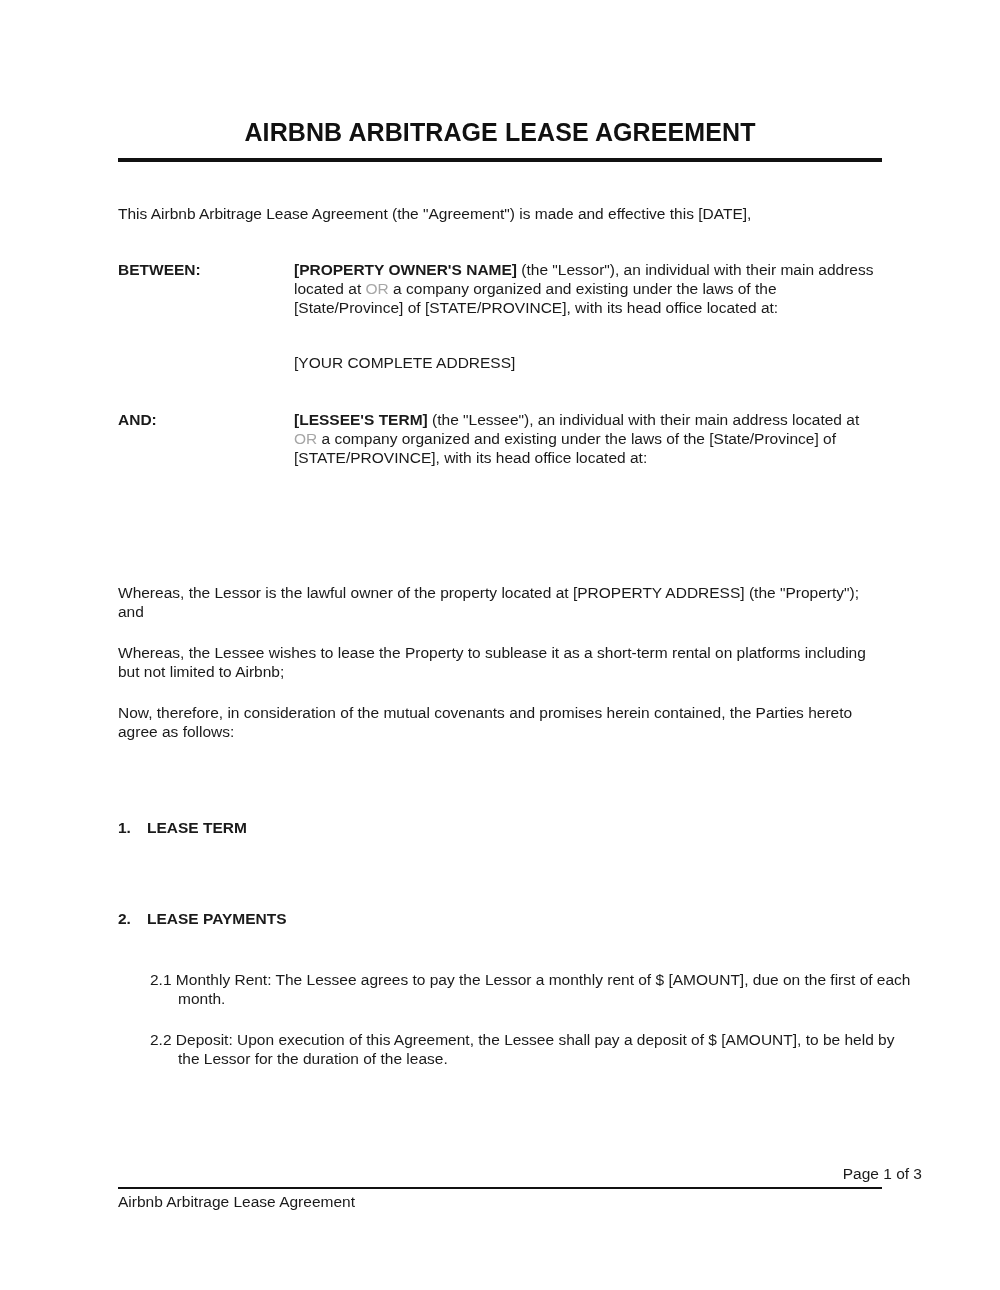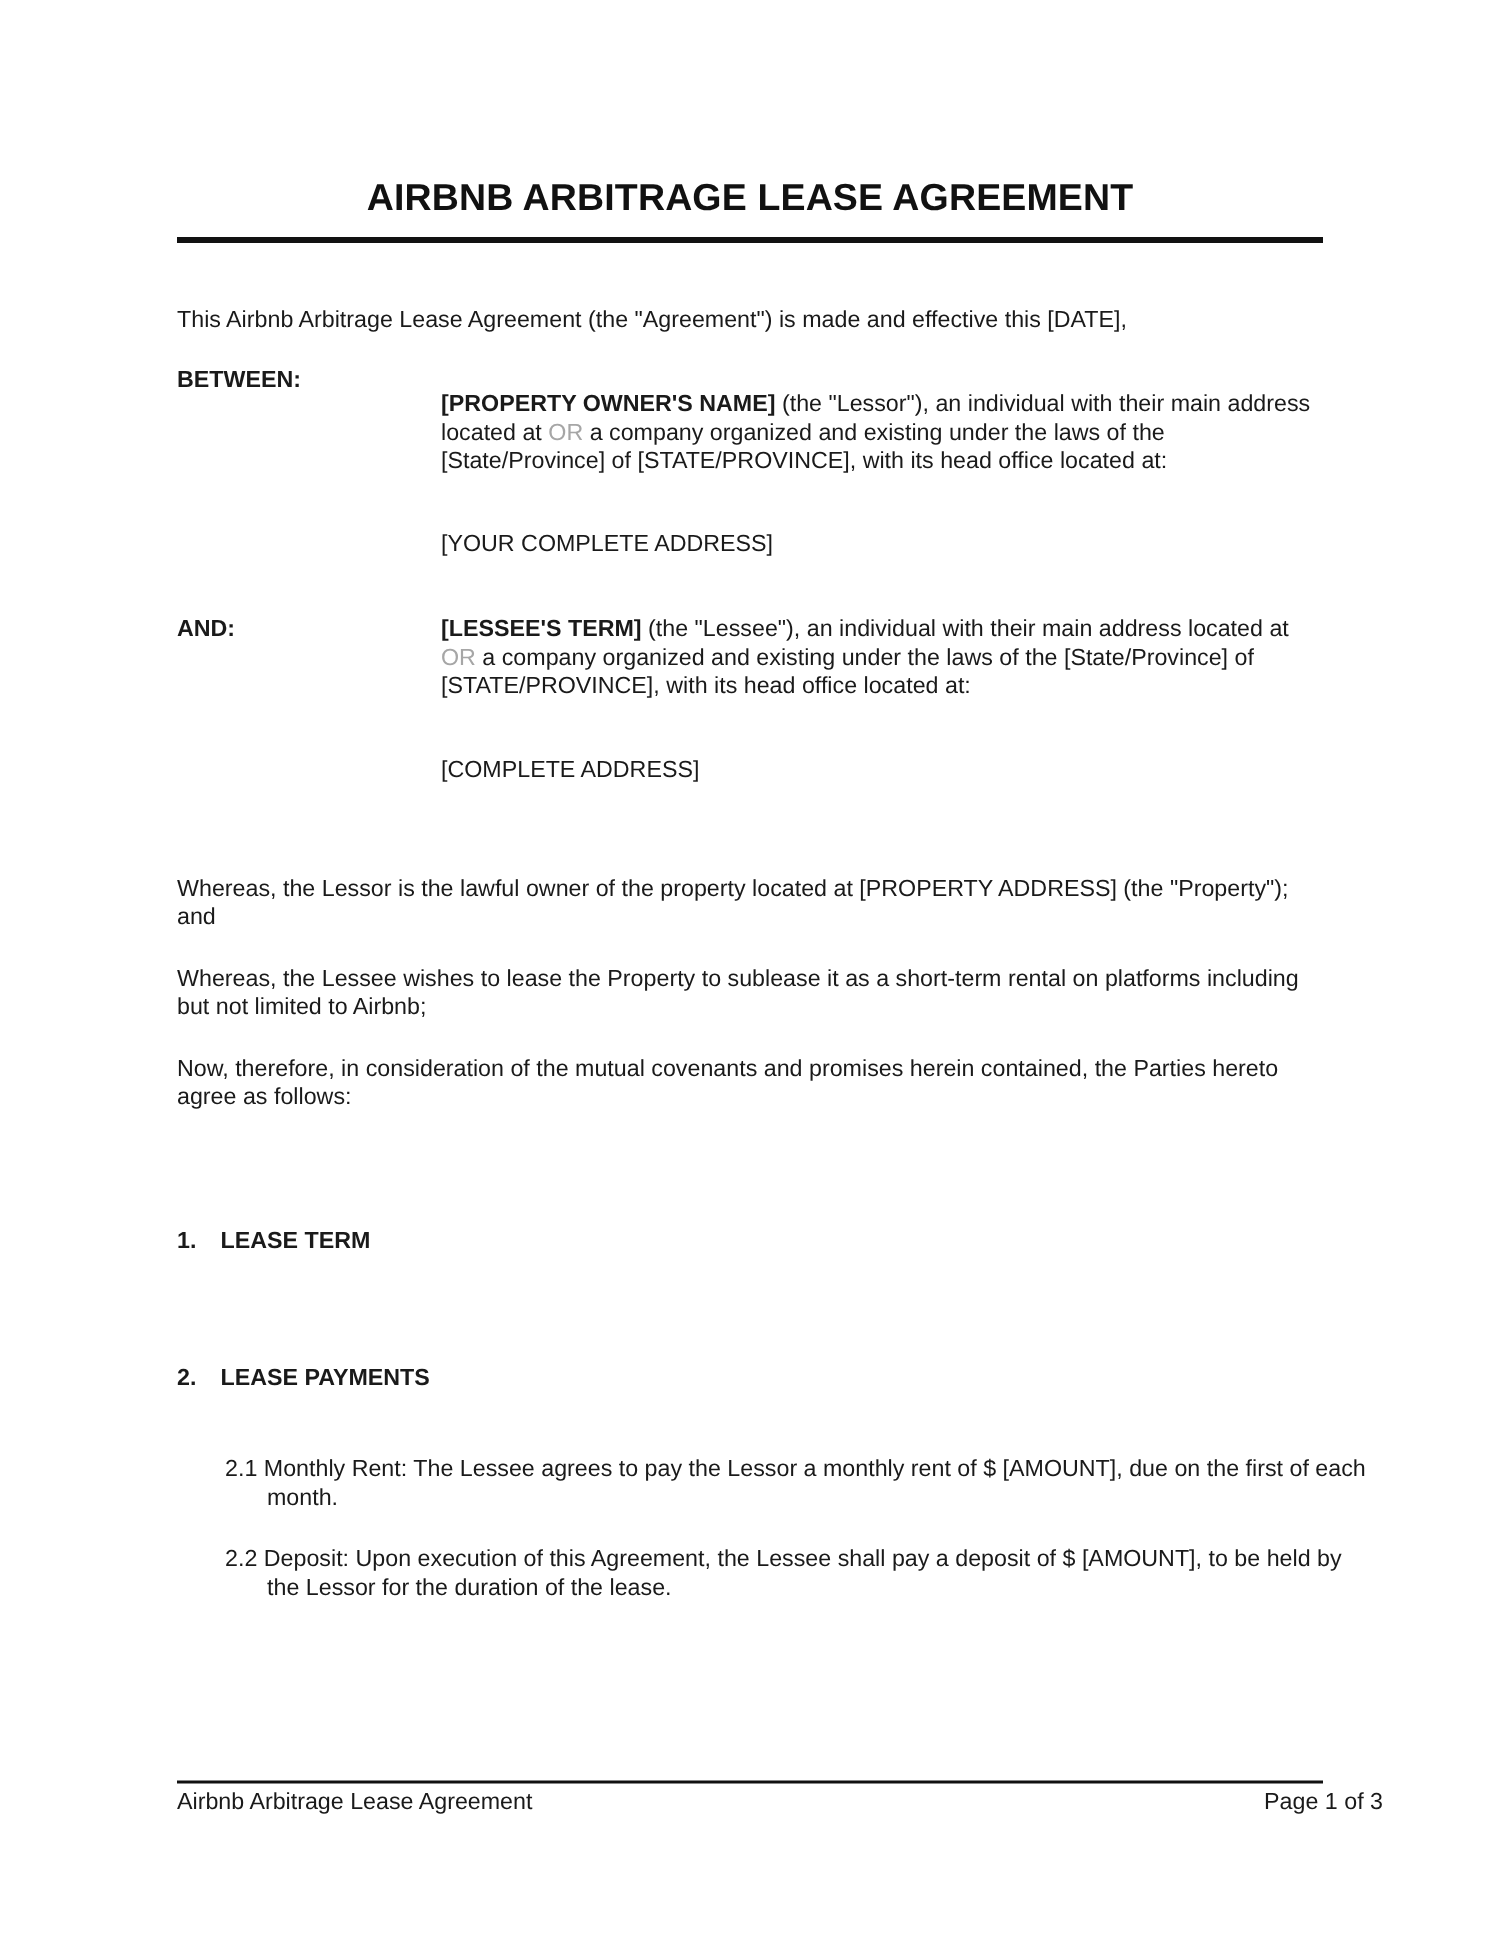--- a/index.html
+++ b/index.html
@@ -77,45 +77,44 @@
       top: 1187px;
       height: 2px;
       background: #111;
     }
     .footer-left {
       left: 118px;
       top: 1192px;
     }
     .footer-right {
       right: 118px;
-      top: 1192px;
+      top: 1164px;
       text-align: right;
     }
   </style>
 </head>
 <body>
 
 <div class="page">
 
   <div class="abs title">AIRBNB ARBITRAGE LEASE AGREEMENT</div>
   <div class="abs title-rule"></div>
 
   <div class="abs para" style="top:204px;">This Airbnb Arbitrage Lease Agreement (the "Agreement") is made and effective this [DATE],</div>
 
-  <div class="abs party-label" style="top:244px;">BETWEEN:</div>
+  <div class="abs party-label" style="top:260px;">BETWEEN:</div>
   <div class="abs party-body" style="top:260px;">
     <span class="bold">[PROPERTY OWNER'S NAME]</span><span> (the "Lessor"), an individual with their main address located at </span><span class="or">OR</span><span> a company organized and existing under the laws of the [State/Province] of [STATE/PROVINCE], with its head office located at:</span>
   </div>
   <div class="abs party-body" style="top:353px;">[YOUR COMPLETE ADDRESS]</div>
 
   <div class="abs party-label" style="top:410px;">AND:</div>
   <div class="abs party-body" style="top:410px;">
     <span class="bold">[LESSEE'S TERM]</span><span> (the "Lessee"), an individual with their main address located at </span><span class="or">OR</span><span> a company organized and existing under the laws of the [State/Province] of [STATE/PROVINCE], with its head office located at:</span>
   </div>
-  <div class="abs party-body" style="top:504px;">[COMPLETE ADDRESS]</div>
 
   <div class="abs para" style="top:583px;">Whereas, the Lessor is the lawful owner of the property located at [PROPERTY ADDRESS] (the "Property"); and</div>
   <div class="abs para" style="top:643px;">Whereas, the Lessee wishes to lease the Property to sublease it as a short-term rental on platforms including but not limited to Airbnb;</div>
   <div class="abs para" style="top:703px;">Now, therefore, in consideration of the mutual covenants and promises herein contained, the Parties hereto agree as follows:</div>
 
   <div class="abs section-heading" style="top:778px;margin-top:40px;">
     <span class="num">1.</span><span>LEASE TERM</span>
   </div>
 
   <div class="abs section-heading" style="top:909px;">

